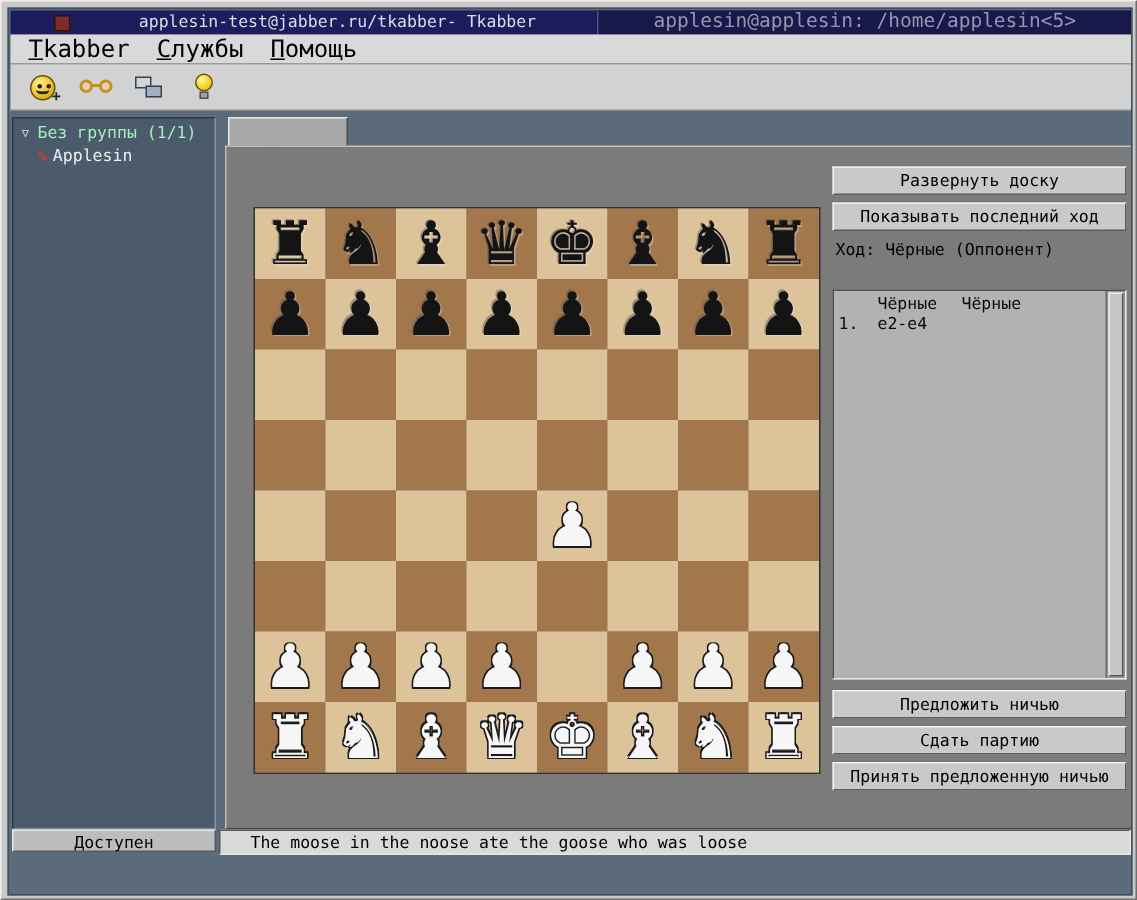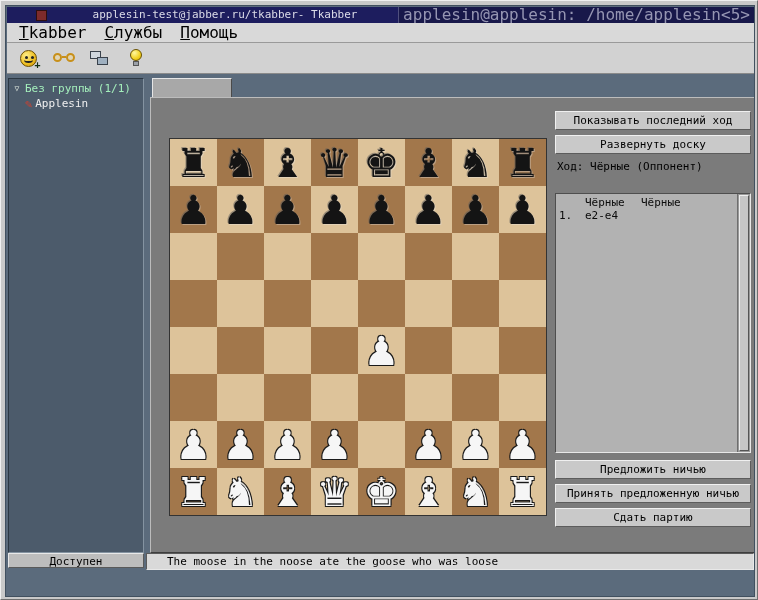--- a/index.html
+++ b/index.html
@@ -14,21 +14,21 @@
   .desktop { position:absolute; left:4px; top:4px; width:750px; height:592px;
     background:var(--desktop,#5b6b7c); overflow:hidden; border:1px solid #41505f; }
 
   
   .titlebar { position:absolute; left:1px; top:1px; width:747px; height:16px;
     background:var(--titlebar,#1d1d5e); display:flex; align-items:center;padding-left:24px; }
   .title-icon { width:11px; height:11px; margin:0 5px; background:#7d2b2b; border:1px solid #2e0f0f; flex:none; }
   .title-left { flex:1; text-align:center; font-size:11px; color:#dcdce8; line-height:16px;
     white-space:nowrap; overflow:hidden; }
   .title-right { width:356px; height:16px; background:var(--titlebar-right,#18184a);
-    border-left:1px solid #50507e; color:#9595b2; text-align:center; font-size:16px;
+    border-left:1px solid #50507e; color:#9595b2; text-align:center; font-size:13px;
     line-height:15px; white-space:nowrap; overflow:hidden; flex:none; }
 
   
   .menubar { position:absolute; left:1px; top:17px; width:747px; height:20px; background:#d9d9d9;
     border-bottom:1px solid #9a9a9a; display:flex; align-items:center; padding-left:3px;
     font-size:16px; color:#000; }
   .menu-item { padding:2px 9px; cursor:default; }
   .toolbar { position:absolute; left:1px; top:37px; width:747px; height:31px; background:#d2d2d2;
     border-bottom:1px solid #8a8a8a; display:flex; align-items:center; gap:10px; padding-left:8px; }
   .tbtn { width:26px; height:26px; display:flex; align-items:center; justify-content:center; }
@@ -309,22 +309,22 @@
             </div>
             <div class="sq dark">
               <span class="piece white">♞</span>
             </div>
             <div class="sq light">
               <span class="piece white">♜</span>
             </div>
           </div>
 
         <div class="panel">
+          <button class="pbtn">Развернуть доску</button>
           <button class="pbtn">Показывать последний ход</button>
-          <button class="pbtn">Развернуть доску</button>
           <div class="turn">Ход: Чёрные (Оппонент)</div>
 
           <div class="movelist">
             <div class="mrow">
               <span class="mnum"></span>
               <span class="mwhite">Чёрные</span>
               <span class="mblack">Чёрные</span>
             </div>
             <div id="moves">
                 <div class="mrow">
@@ -332,22 +332,22 @@
                   <span class="mwhite">e2-e4</span>
                   <span class="mblack"></span>
                 </div>
               </div>
             <div class="vsb">
               <div class="vsb-thumb"></div>
             </div>
           </div>
 
           <button class="pbtn">Предложить ничью</button>
+          <button class="pbtn">Сдать партию</button>
           <button class="pbtn">Принять предложенную ничью</button>
-          <button class="pbtn">Сдать партию</button>
         </div>
 
       </div>
     </div>
 
     <div class="presence">Доступен</div>
     <div class="statusmsg">The moose in the noose ate the goose who was loose</div>
 
   </div>
 </div>

